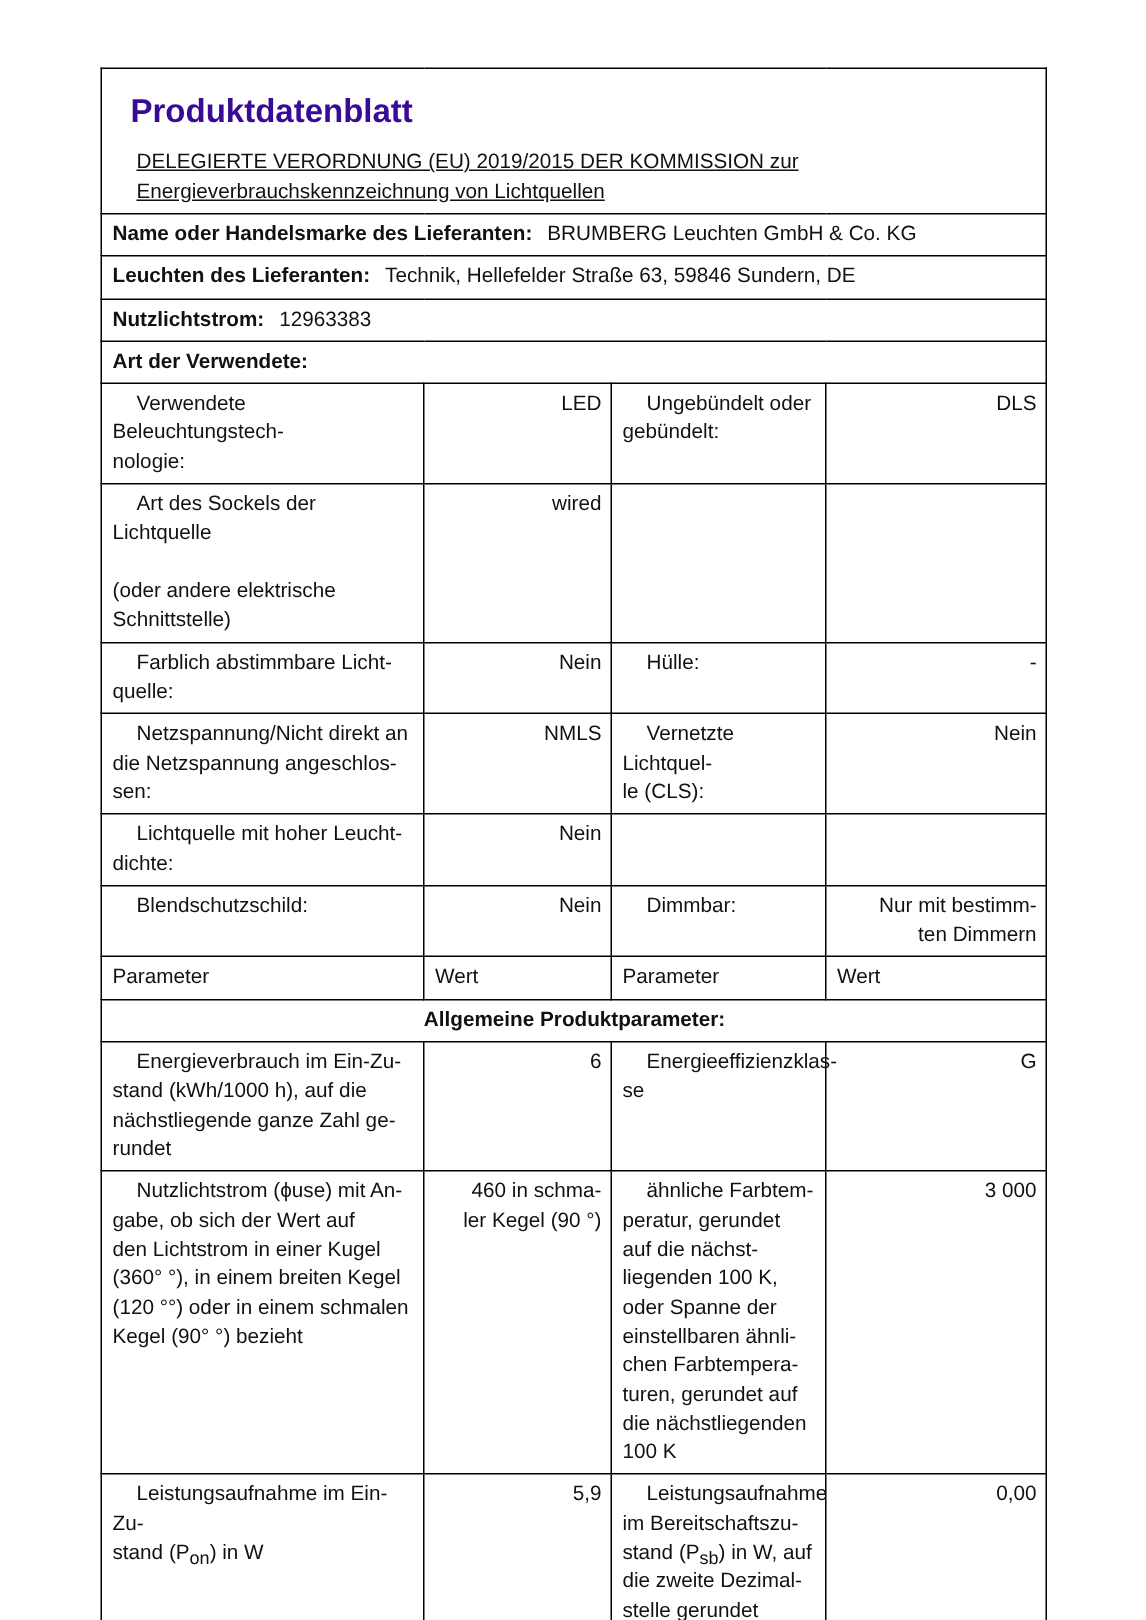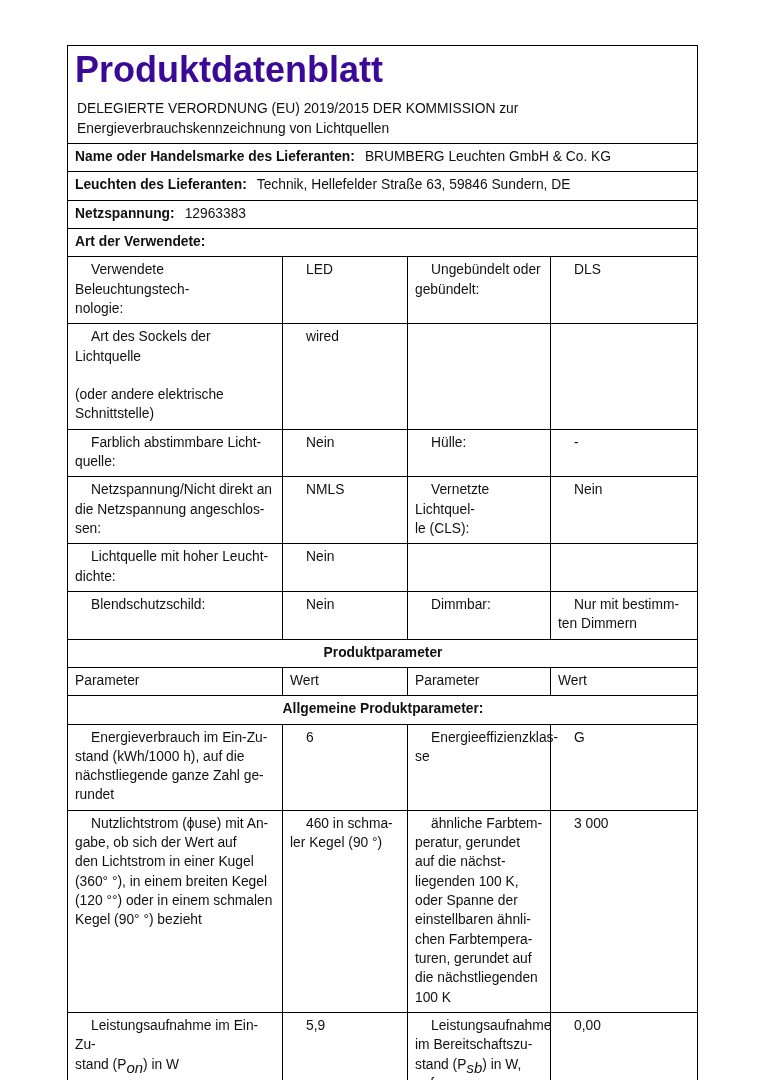--- a/index.html
+++ b/index.html
@@ -24,43 +24,44 @@
     width: 630px;
   }
   table.doc td {
     border: 1.7px solid #000000;
     vertical-align: top;
     font-size: 13.8px;
     line-height: 1.4;
     padding: 3px 6px 5px 7px;
   }
   .txt { white-space: pre-line; margin-left: 16px; }
-  td.val { text-align: left; padding-left: 4px; padding-right: 4px; }
+  td.val { text-align: right; padding-left: 4px; padding-right: 4px; }
   td.info { padding-top: 5px; padding-bottom: 7px; }
   .b { font-weight: bold; }
   .iv { margin-left: 10px; }
   td.title-cell { padding: 8px 10px 12px 7px; }
   h1.doc-title {
-    margin: 0;
-    font-size: 36px;
+    margin: 12px;
+    font-size: 22px;
     line-height: 1.15;
     font-weight: bold;
   }
   p.doc-subtitle {
-    margin: 9px 0 0 2px;
+    margin: 9px 0 0 16px;
     white-space: pre-line;
+    text-decoration: underline;
   }
   td.section-head {
     text-align: center;
     font-weight: bold;
     padding-top: 2px;
     padding-bottom: 3px;
   }
   td.cut { border-bottom: none; }
-  sub { font-size: 15px; line-height: 0; font-style: italic; }
+  sub { font-size: 12px; line-height: 0; }
 </style>
 </head>
 <body>
 
 <div class="page">
   <table class="doc">
     <colgroup>
       <col style="width:215px">
         <col style="width:125px">
         <col style="width:143px">
@@ -76,21 +77,21 @@
       </td>
     </tr>
 
     <tr>
       <td colspan="4" class="info"><span class="b">Name oder Handelsmarke des Lieferanten:</span><span class="iv">BRUMBERG Leuchten GmbH &amp; Co. KG</span></td>
     </tr>
     <tr>
       <td colspan="4" class="info"><span class="b">Leuchten des Lieferanten:</span><span class="iv">Technik, Hellefelder Straße 63, 59846 Sundern, DE</span></td>
     </tr>
     <tr>
-      <td colspan="4" class="info"><span class="b">Netzspannung:</span><span class="iv">12963383</span></td>
+      <td colspan="4" class="info"><span class="b">Nutzlichtstrom:</span><span class="iv">12963383</span></td>
     </tr>
     <tr>
       <td colspan="4" class="info"><span class="b">Art der Verwendete:</span><span class="iv"></span></td>
     </tr>
 
     <tr>
       <td><span class="txt">Verwendete Beleuchtungstech-
 nologie:</span></td>
       <td class="val"><span class="txt">LED</span></td>
       <td><span class="txt">Ungebündelt oder
@@ -130,23 +131,20 @@
       <td class="val"><span class="txt"></span></td>
     </tr>
     <tr>
       <td><span class="txt">Blendschutzschild:</span></td>
       <td class="val"><span class="txt">Nein</span></td>
       <td><span class="txt">Dimmbar:</span></td>
       <td class="val"><span class="txt">Nur mit bestimm-
 ten Dimmern</span></td>
     </tr>
 
-    <tr>
-      <td colspan="4" class="section-head">Produktparameter</td>
-    </tr>
     <tr>
       <td>Parameter</td>
       <td>Wert</td>
       <td>Parameter</td>
       <td>Wert</td>
     </tr>
     <tr>
       <td colspan="4" class="section-head">Allgemeine Produktparameter:</td>
     </tr>
 

